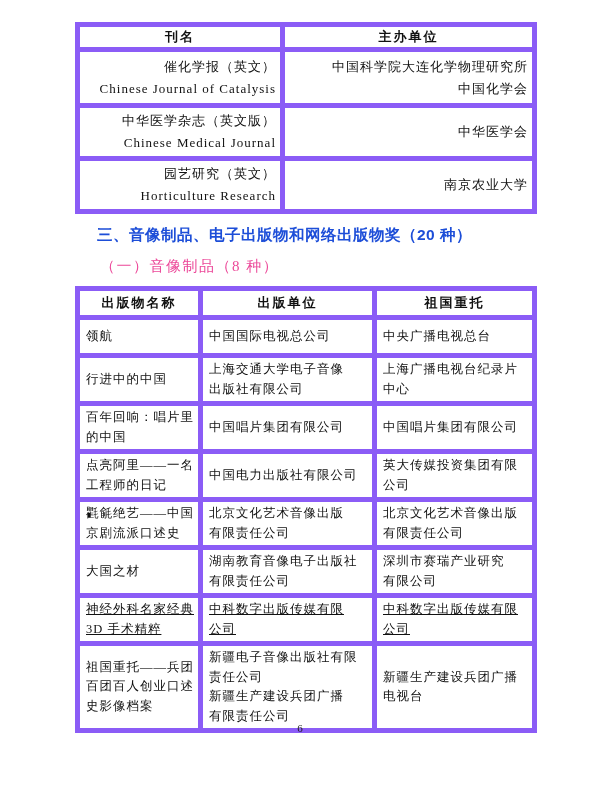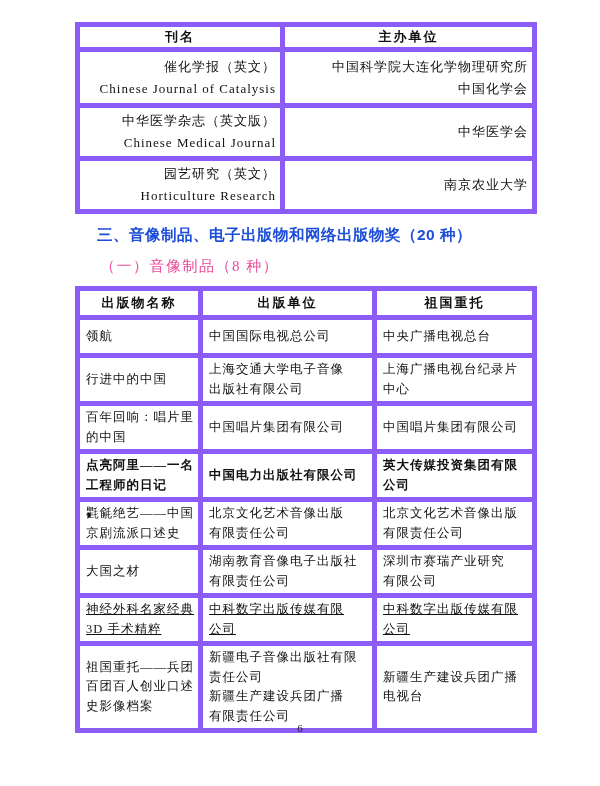--- a/index.html
+++ b/index.html
@@ -136,21 +136,21 @@
 出版社有限公司</td>
       <td>上海广播电视台纪录片
 中心</td>
     </tr>
     <tr style="height:42px;">
       <td>百年回响：唱片里
 的中国</td>
       <td>中国唱片集团有限公司</td>
       <td>中国唱片集团有限公司</td>
     </tr>
-    <tr style="height:42px;font-weight:bold;">
+    <tr style="height:42px;">
       <td>点亮阿里——一名
 工程师的日记</td>
       <td>中国电力出版社有限公司</td>
       <td>英大传媒投资集团有限
 公司</td>
     </tr>
     <tr style="height:41px;">
       <td>氍毹绝艺——中国
 京剧流派口述史</td>
       <td>北京文化艺术音像出版

